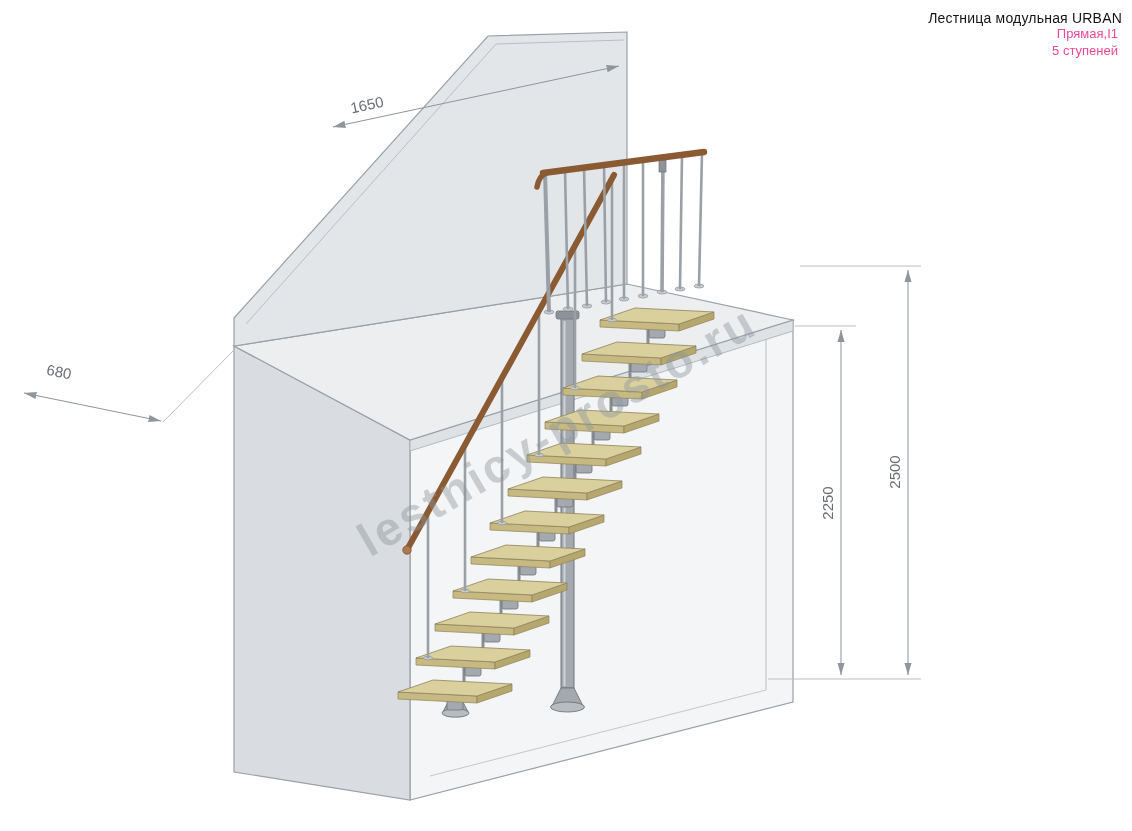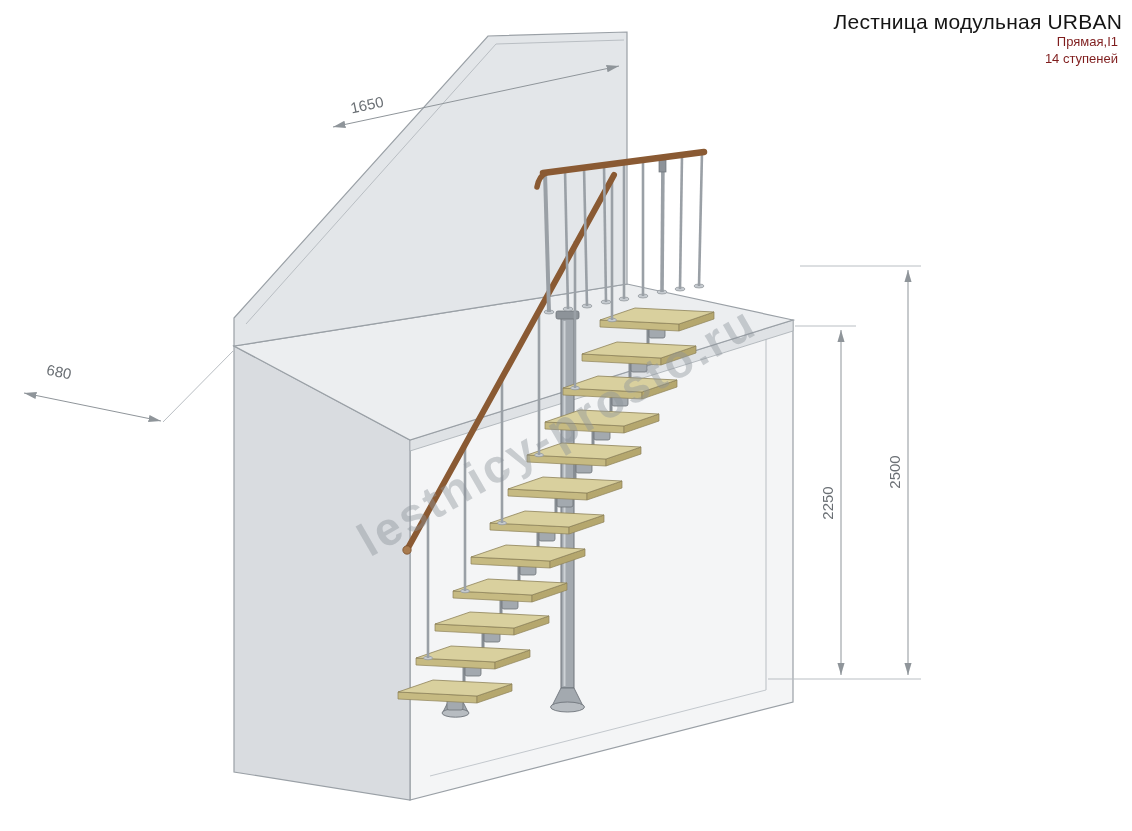--- a/index.html
+++ b/index.html
@@ -4,23 +4,23 @@
 <style>
   html,body{margin:0;padding:0;background:#fff;}
   .canvas{
     position:relative;width:1132px;height:831px;background:#ffffff;overflow:hidden;
     font-family:"Liberation Sans","DejaVu Sans",sans-serif;
   }
   .canvas svg{position:absolute;left:0;top:0;}
   .titleblock{
     position:absolute;top:10px;right:10px;text-align:right;color:#151515;z-index:5;
   }
-  .tb-line1{font-size:21px;letter-spacing:.2px;}
+  .tb-line1{font-size:14px;letter-spacing:.2px;}
   .tb-model{font-size:29px;font-weight:bold;margin:3px 12px 3px 0;}
-  .tb-sub{font-size:13px;line-height:1.3;margin-right:4px;color:#7f1d1d;}
+  .tb-sub{font-size:13px;line-height:1.3;margin-right:4px;color:#ec4899;}
   text{font-family:"Liberation Sans","DejaVu Sans",sans-serif;}
 </style>
 </head>
 <body>
 
 <div class="canvas">
 
   <svg width="1132" height="831" viewBox="0 0 1132 831">
     <defs>
       <marker id="dimArrow" viewBox="0 0 12 8" refX="11.5" refY="4" markerWidth="13" markerHeight="9" orient="auto-start-reverse" markerUnits="userSpaceOnUse">
@@ -167,16 +167,16 @@
       <line x1="908" y1="270" x2="908" y2="675" stroke="#8f959a" stroke-width="1" marker-start="url(#dimArrow)" marker-end="url(#dimArrow)"></line>
       <text x="900" y="472" transform="rotate(-90 900 472)" text-anchor="middle" font-size="15" fill="var(--c-dimension,#6a6f74)">2500</text>
     </g>
 
     <text x="565" y="445" transform="rotate(-30 565 445)" text-anchor="middle" font-size="47" font-weight="bold" letter-spacing="3" fill="var(--c-watermark,#8d949b)" opacity="0.42">lestnicy-prosto.ru</text>
   </svg>
 
   <div class="titleblock">
     <div class="tb-line1">Лестница модульная URBAN</div>
     <div class="tb-sub">Прямая,I1</div>
-    <div class="tb-sub">14 ступеней</div>
+    <div class="tb-sub">5 ступеней</div>
   </div>
 
 </div>
 
 </body></html>

